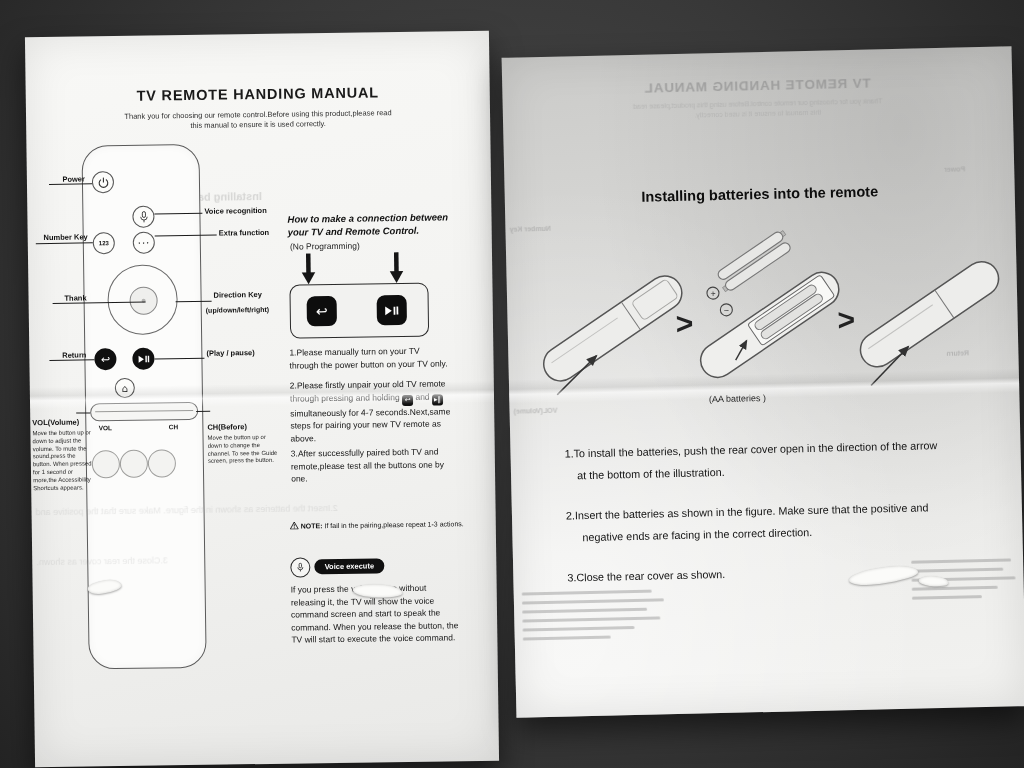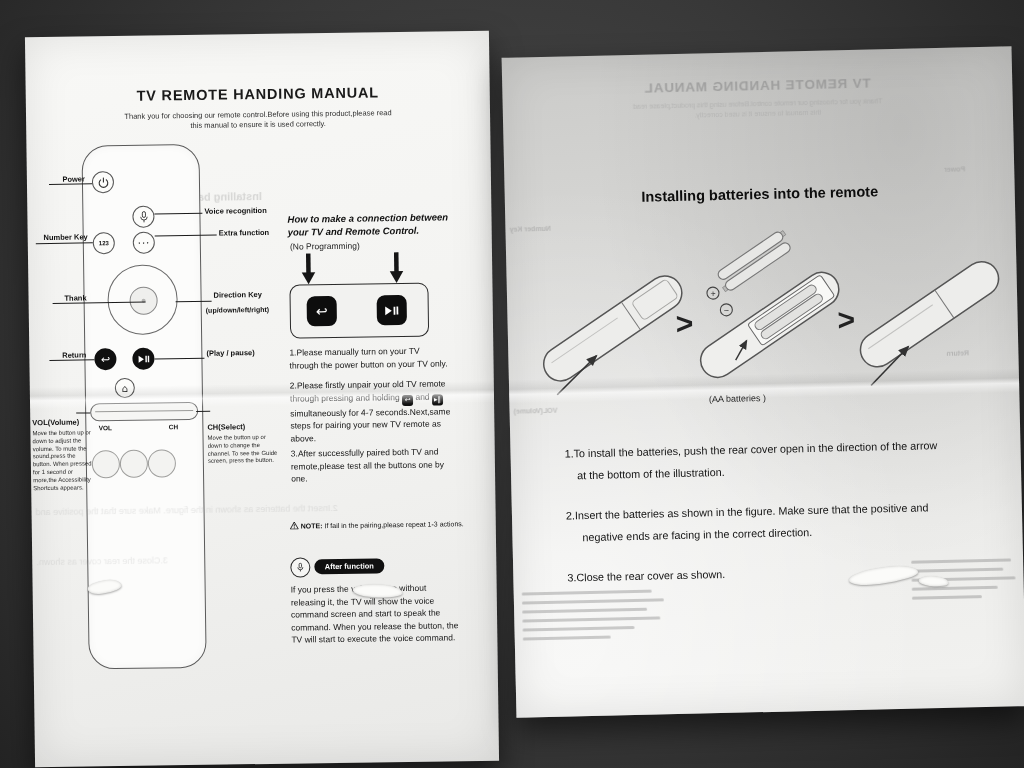--- a/index.html
+++ b/index.html
@@ -129,21 +129,21 @@
     <div class="abs lbl" style="left:191px;top:194px;width:80px;">Extra function</div>
 
     <div class="abs ln" style="left:147px;top:266px;width:36px;"></div>
     <div class="abs lbl" style="left:185px;top:256px;width:80px;">Direction Key</div>
     <div class="abs lbl" style="left:177px;top:272px;width:95px;font-size:7px;">(up/down/left/right)</div>
 
     <div class="abs ln" style="left:125px;top:323px;width:50px;"></div>
     <div class="abs lbl" style="left:177px;top:314px;width:80px;">(Play / pause)</div>
 
     <div class="abs ln" style="left:166px;top:376px;width:14px;"></div>
-    <div class="abs lbl" style="left:177px;top:388px;width:70px;">CH(Select)</div>
+    <div class="abs lbl" style="left:177px;top:388px;width:70px;">CH(Before)</div>
     <div class="abs tiny" style="left:177px;top:400px;width:70px;">Move the button up or down to change the channel. To see the Guide screen, press the button.</div>
 
     <div class="abs conn-head" style="left:260px;top:179px;width:205px;">
       <div>How to make a connection between</div>
       <div>your TV and Remote Control.</div>
     </div>
     <div class="abs" style="left:262px;top:208px;font-size:8.5px;color:#222;">(No Programming)</div>
 
     <svg class="abs" style="left:272px;top:220px;" width="112" height="32" viewBox="0 0 112 32">
       <g fill="#151515">
@@ -189,21 +189,21 @@
       <span>If fail in the pairing,please repeat 1-3 actions.</span>
     </div>
 
     <div class="abs" style="left:258px;top:524px;width:18px;height:18px;border:1.4px solid #2b2b2b;border-radius:50%;display:flex;align-items:center;justify-content:center;background:#f6f6f4;">
       <svg width="10" height="10" viewBox="0 0 20 20">
         <rect x="7.6" y="1.5" width="4.8" height="9" rx="2.4" fill="none" stroke="#222" stroke-width="1.6"></rect>
         <path d="M5,9.5 a5,5 0 0 0 10,0" fill="none" stroke="#222" stroke-width="1.6"></path>
         <line x1="10" y1="14.5" x2="10" y2="18" stroke="#222" stroke-width="1.6"></line>
       </svg>
     </div>
-    <div class="abs" style="left:282px;top:526px;width:70px;height:15px;background:#101010;border-radius:8px;color:#fff;font-size:7.5px;font-weight:bold;display:flex;align-items:center;justify-content:center;">After function</div>
+    <div class="abs" style="left:282px;top:526px;width:70px;height:15px;background:#101010;border-radius:8px;color:#fff;font-size:7.5px;font-weight:bold;display:flex;align-items:center;justify-content:center;">Voice execute</div>
     <div class="abs body" style="left:258px;top:550px;width:172px;">If you press the voice button without releasing it, the TV will show the voice command screen and start to speak the command. When you release the button, the TV will start to execute the voice command.</div>
 
     <div class="abs ghost" style="left:4px;top:470px;font-size:9px;opacity:.20;">2.Insert the batteries as shown in the figure. Make sure that the positive and</div>
     <div class="abs ghost" style="left:4px;top:520px;font-size:9px;opacity:.18;">3.Close the rear cover as shown.</div>
 
     <div class="abs crease" style="top:350px;height:22px;"></div>
     <div class="abs tear" style="left:55px;top:544px;width:34px;height:13px;transform:rotate(-7deg);"></div>
     <div class="abs tear" style="left:320px;top:552px;width:50px;height:13px;transform:rotate(4deg);"></div>
   </div>
 

